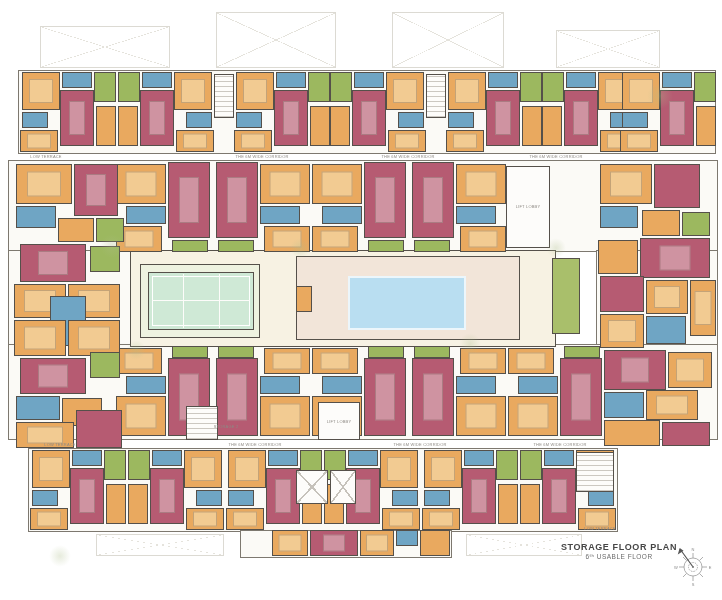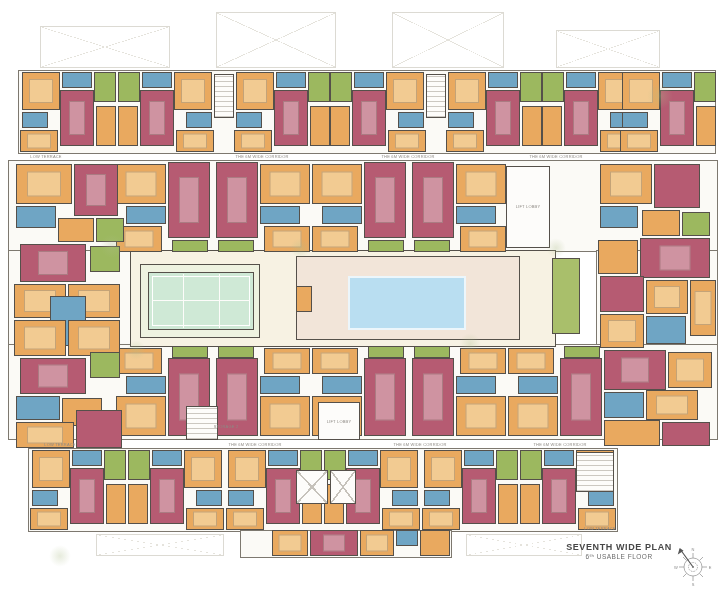--- a/index.html
+++ b/index.html
@@ -430,21 +430,21 @@
       <div class="blob" style="left: 100px; top: 234px; width: 24px; height: 24px;"></div>
       <div class="blob" style="left: 290px; top: 238px; width: 20px; height: 20px;"></div>
       <div class="blob" style="left: 459px; top: 333px; width: 22px; height: 22px;"></div>
       <div class="blob" style="left: 546px; top: 238px; width: 20px; height: 20px;"></div>
       <div class="blob" style="left: 126px; top: 340px; width: 20px; height: 20px;"></div>
       <div class="blob" style="left: 647px; top: 83px; width: 26px; height: 26px;"></div>
       <div class="blob" style="left: 49px; top: 545px; width: 22px; height: 22px;"></div>
     </div>
 
   <div class="titleblock">
-    <div class="title">SEVENTH WIDE PLAN</div>
+    <div class="title">STORAGE FLOOR PLAN</div>
     <div class="subtitle">6ᵗʰ USABLE FLOOR</div>
   </div>
 
   <svg class="compass" viewBox="-23 -25 46 50">
     <g stroke="#9a9a9a" stroke-width="0.8" fill="none">
       <circle cx="0" cy="2" r="9"></circle>
       <circle cx="0" cy="2" r="4.5" stroke-dasharray="1.5 1"></circle>
       <line x1="0" y1="-7" x2="0" y2="-12"></line>
         <line x1="0" y1="11" x2="0" y2="16"></line>
       <line x1="-9" y1="2" x2="-14" y2="2"></line>

